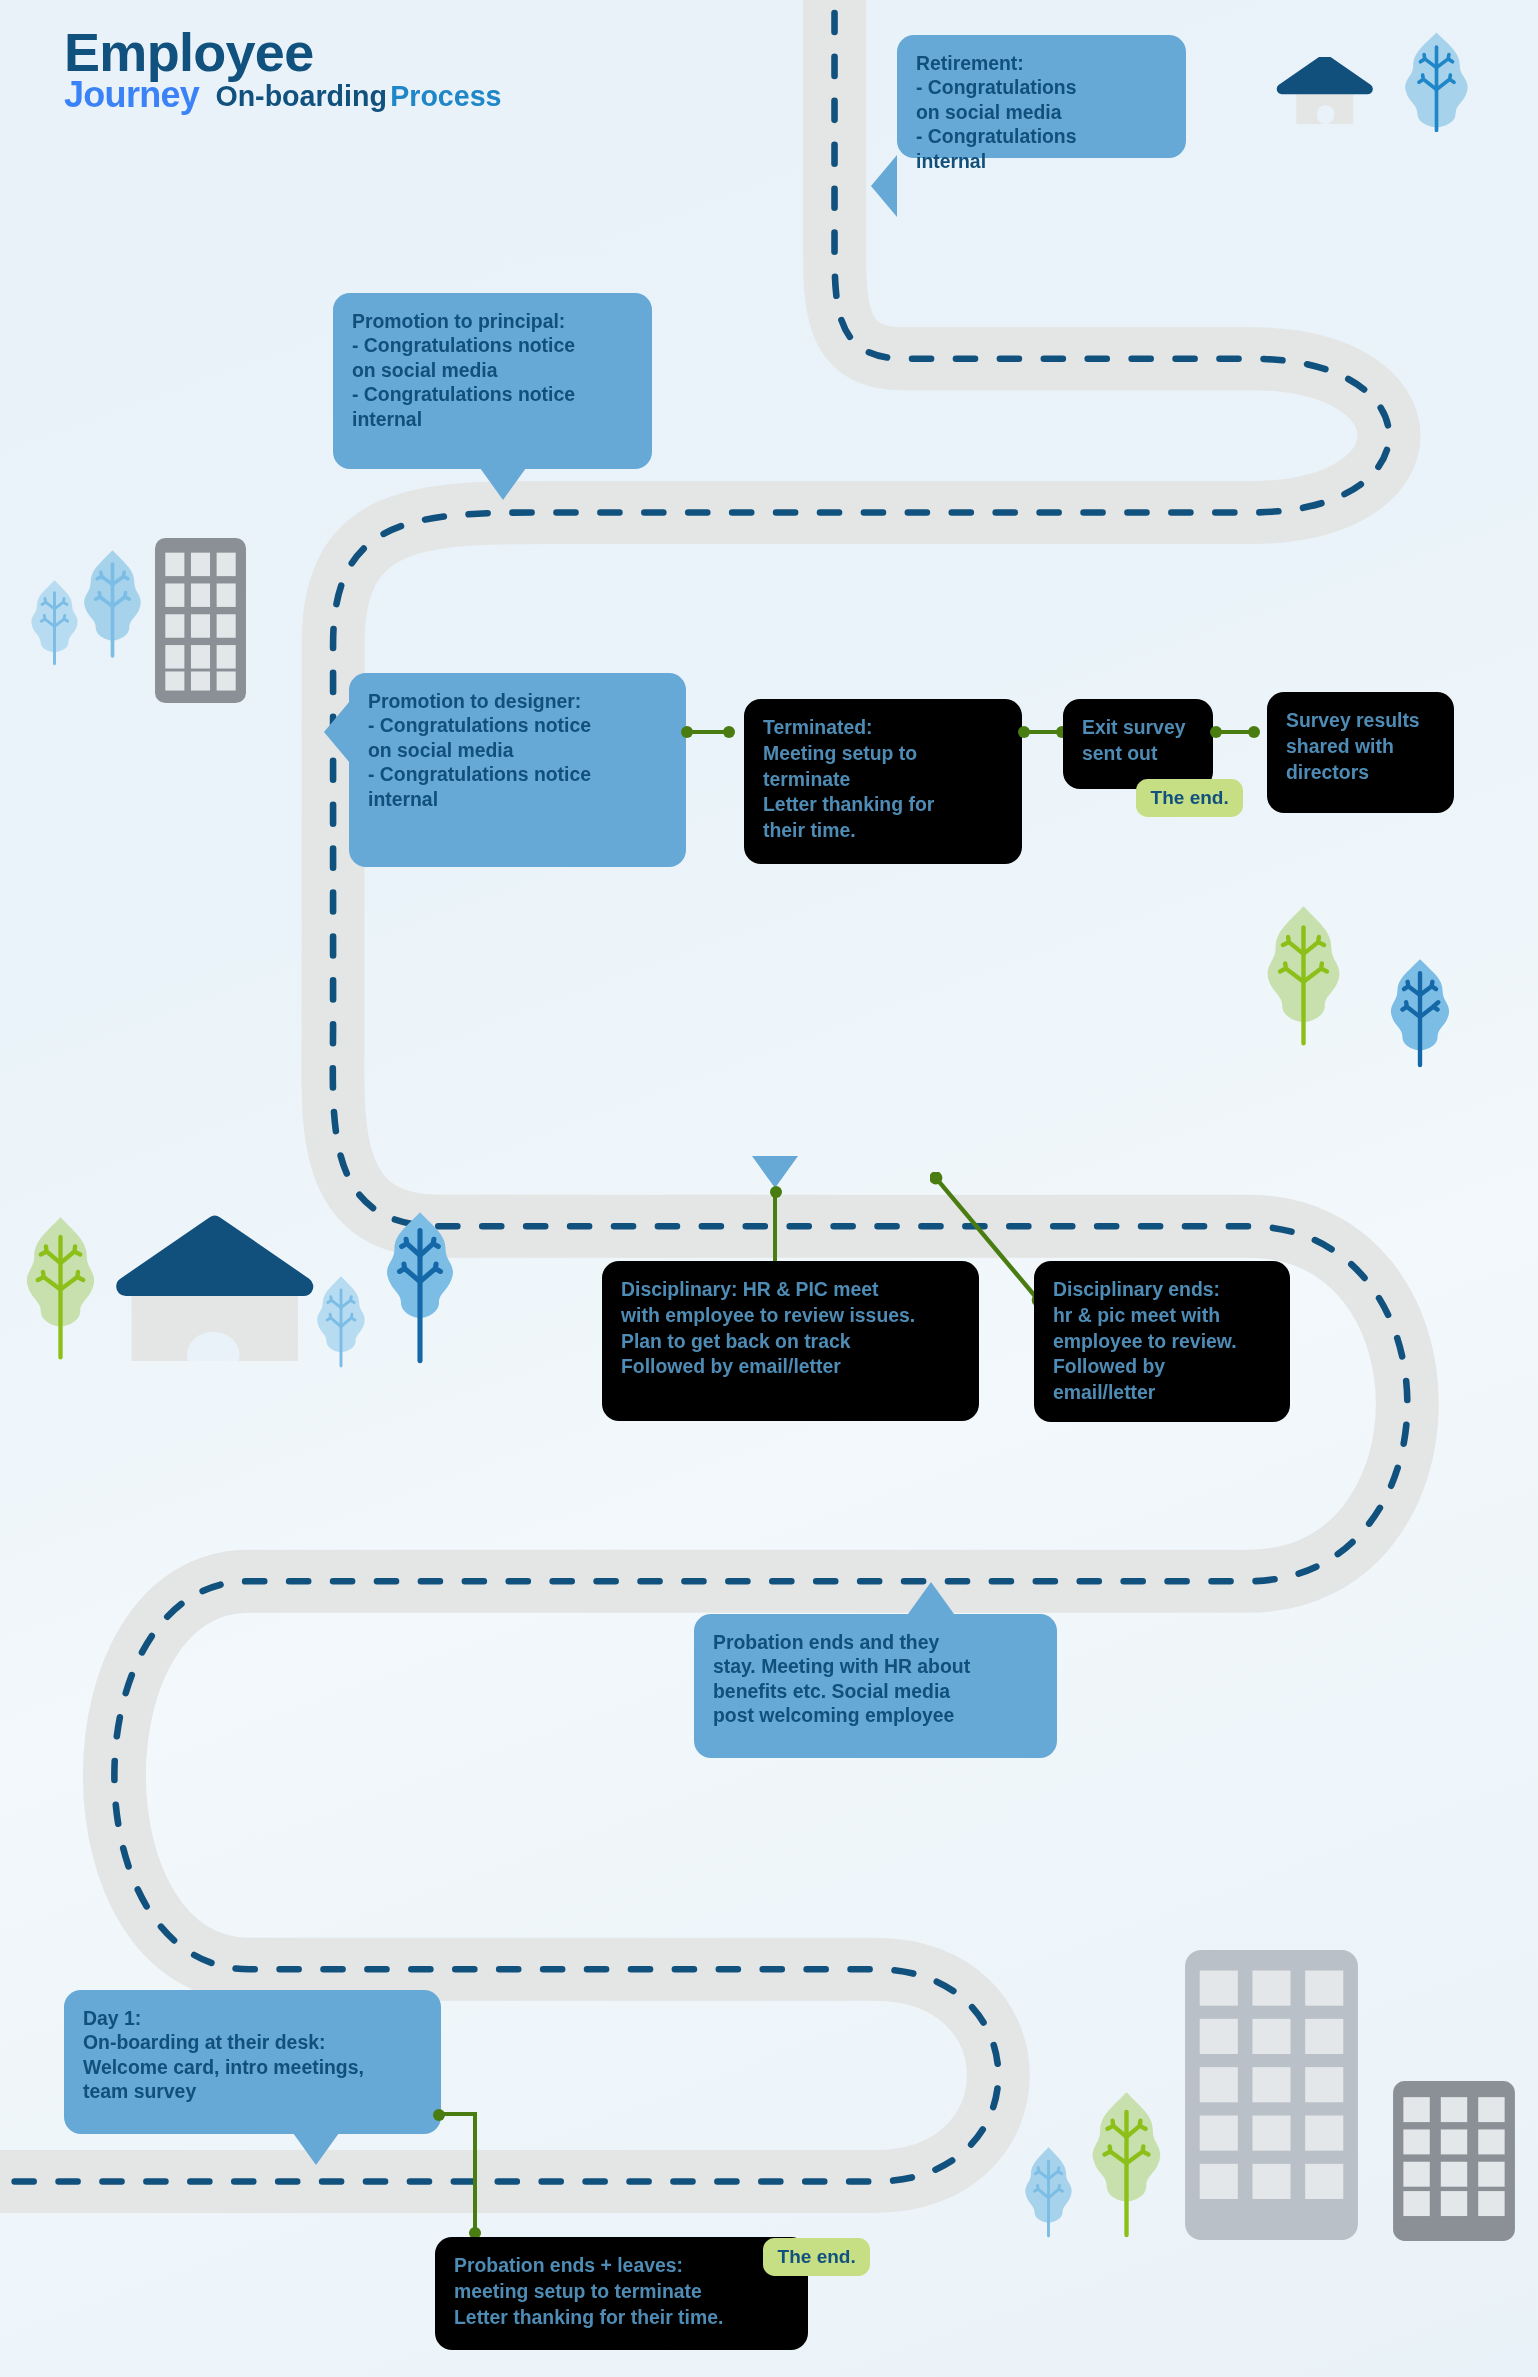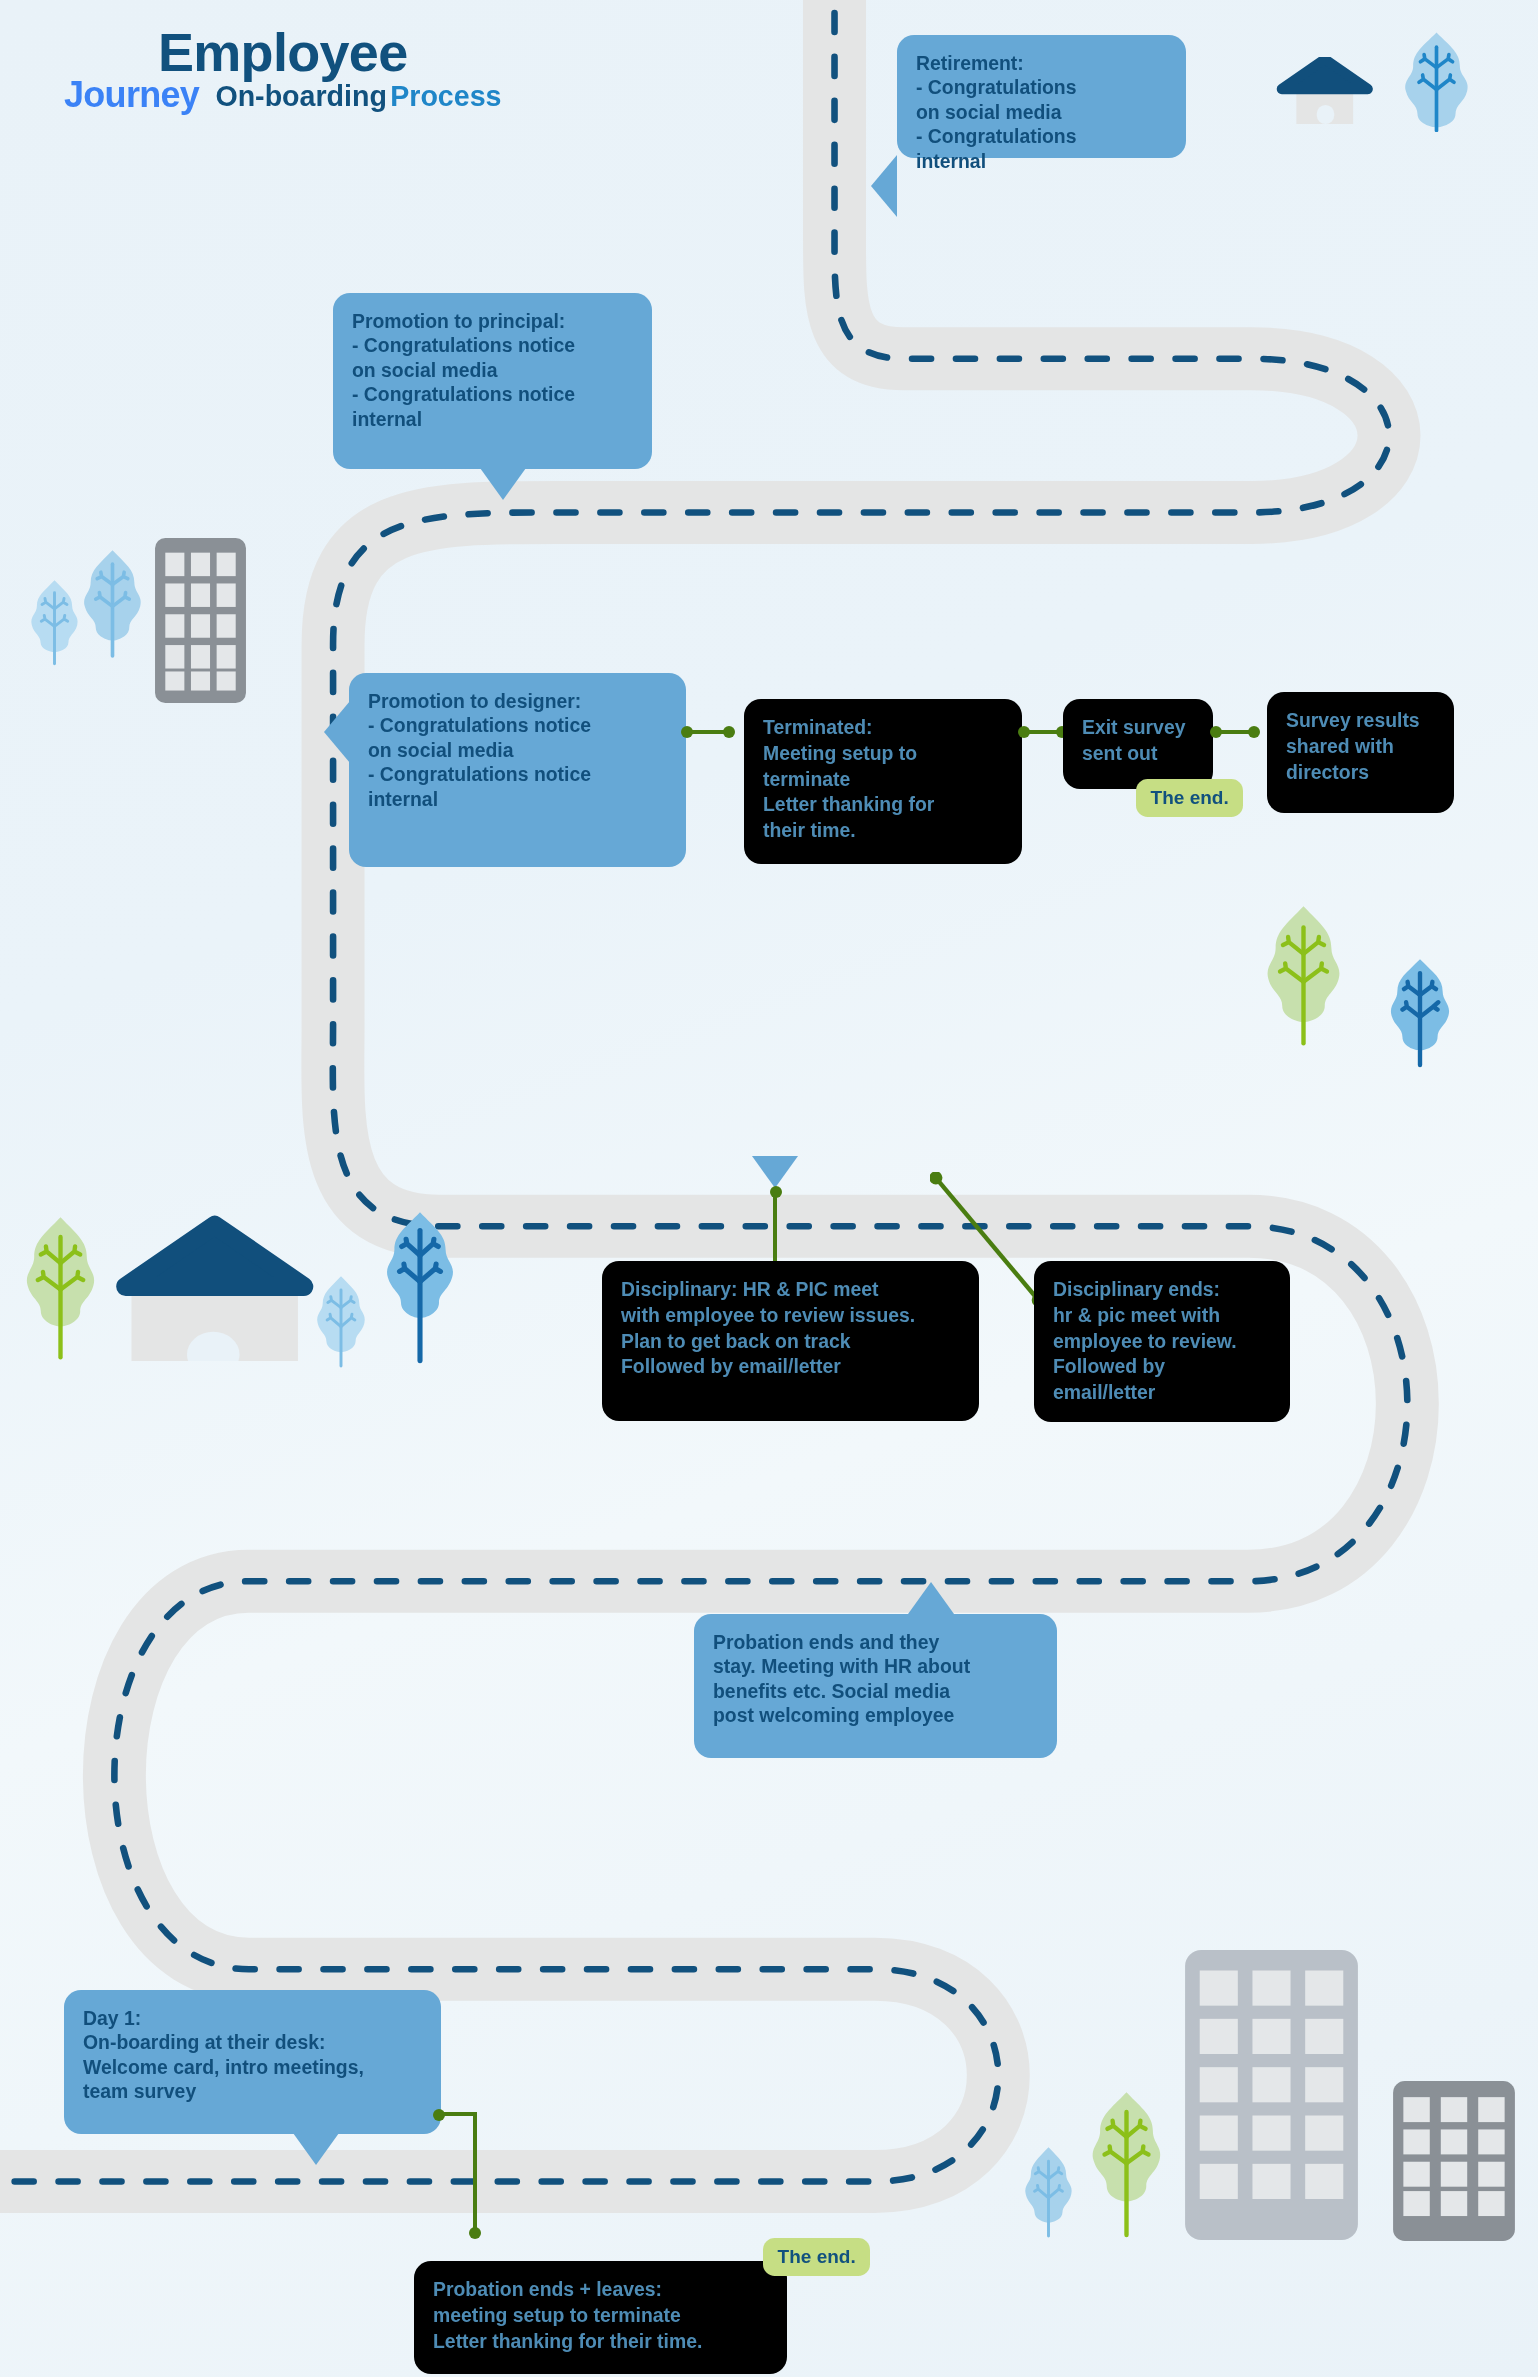--- a/index.html
+++ b/index.html
@@ -7,21 +7,21 @@
     width:1538px;height:2377px;
     background:linear-gradient(160deg,#e9f2f8 0%,#eaf3f9 35%,#f2f8fb 60%,#e9f2f8 100%);
     font-family:"Liberation Sans", sans-serif;
     position:relative;overflow:hidden;
   }
   #stage{position:absolute;inset:0;}
   .road-svg{position:absolute;left:0;top:0;width:1538px;height:2377px;}
   .scenery{position:absolute;}
 
   
-  #title-block{position:absolute;left:64px;top:28px;text-align:center;}
+  #title-block{position:absolute;left:64px;top:28px;}
   .t-line1{font-size:54px;font-weight:bold;color:#11517e;line-height:.92;letter-spacing:-0.7px;}
   .t-line2{font-size:36px;font-weight:bold;color:#3b82f6;line-height:.92;letter-spacing:-0.7px;display:inline-block;}
   .t-sub{display:inline-block;vertical-align:top;margin-left:13px;padding-top:4.4px;}
   .t-sub-1{font-size:28.6px;font-weight:bold;color:#11517e;line-height:1.02;}
   .t-sub-2{font-size:28.6px;font-weight:bold;color:#1f86c8;line-height:1.02;margin-top:12px;}
 
   
   .box{position:absolute;box-sizing:border-box;border-radius:17px;}
   .box .txt{white-space:pre-line;}
 
@@ -366,21 +366,21 @@
 Welcome card, intro meetings,
 team survey</div>
   </div>
   <div class="tail-down" style="left:293px;top:2133px;"></div>
 
   <div class="cdot" style="left:433px;top:2109px;"></div>
   <div class="cline-h" style="left:439px;top:2112px;width:38px;"></div>
   <div class="cline-v" style="left:473px;top:2112px;height:121px;"></div>
   <div class="cdot" style="left:469px;top:2227px;"></div>
 
-  <div class="box box-light box-pad" style="left:414px;top:2237px;width:373px;height:113px;margin-top:24px;">
+  <div class="box box-light box-pad" style="left:435px;top:2237px;width:373px;height:113px;">
     <div class="txt">Probation ends + leaves:
 meeting setup to terminate
 Letter thanking for their time.</div>
   </div>
 
   <div class="endbadge" style="left:763px;top:2238px;">The end.</div>
 
 </div>
 
 

